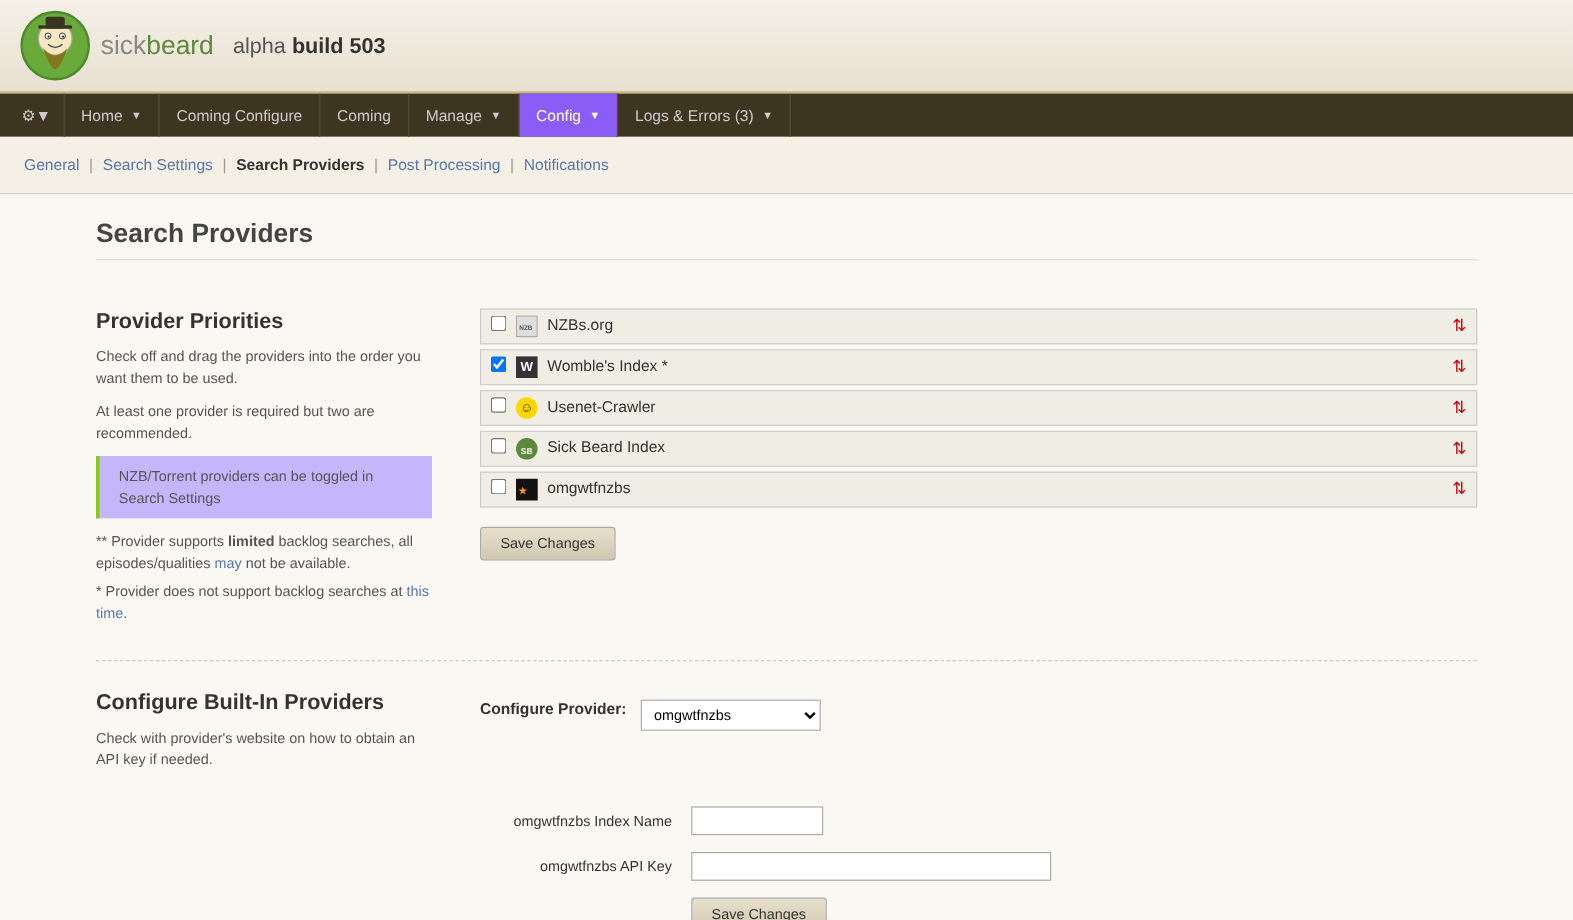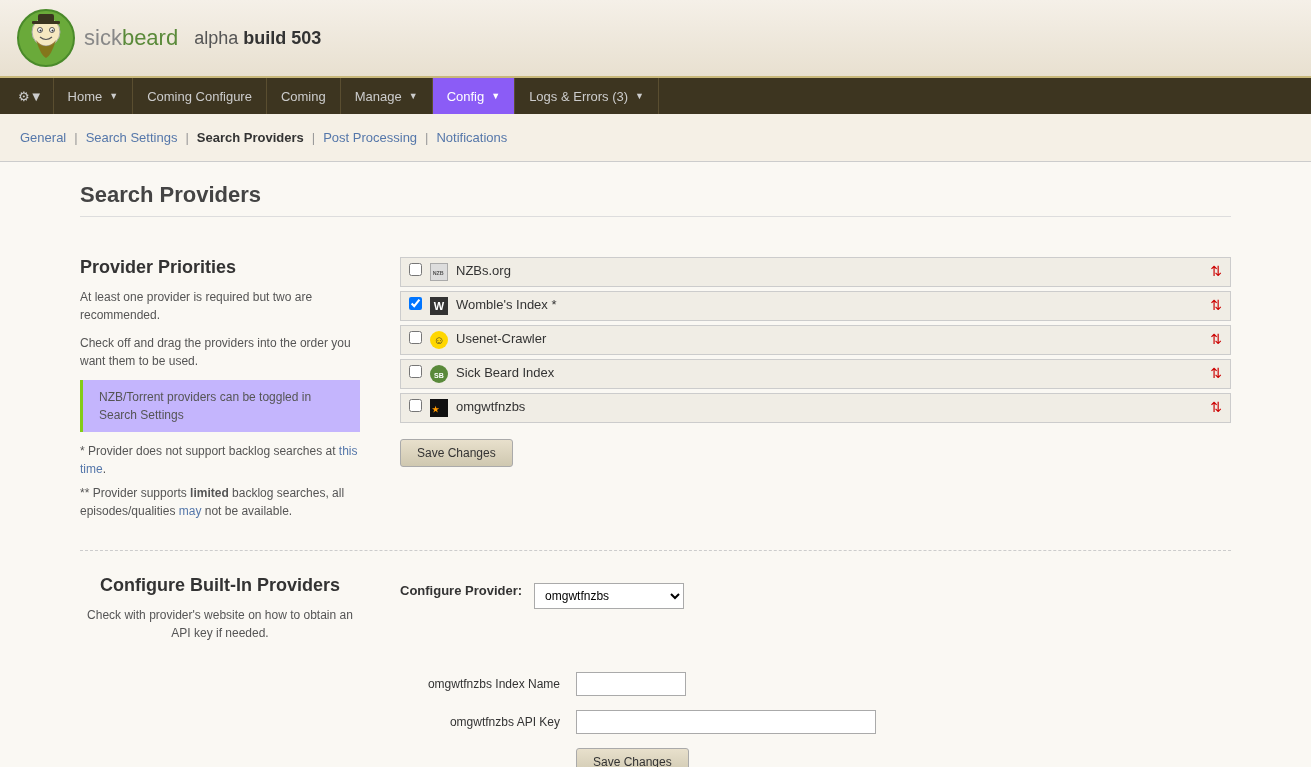--- a/index.html
+++ b/index.html
@@ -223,21 +223,20 @@
     .configure-section {
       padding: 24px 0;
     }
     .configure-header {
       display: flex;
       gap: 40px;
       margin-bottom: 20px;
     }
     .configure-left {
       flex: 0 0 280px;
-      text-align: center;
     }
     .configure-right {
       flex: 1;
       display: flex;
       align-items: flex-start;
       gap: 12px;
       padding-top: 8px;
     }
     .configure-provider-label {
       font-size: 13px;
@@ -353,30 +352,30 @@
   <span class="subnav-sep">|</span>
   <a class="subnav-item">Notifications</a>
 </div>
 
 <div id="main">
   <div id="page-title-el">Search Providers</div>
 
   <div class="content-section">
     <div class="section-left">
       <div class="section-title">Provider Priorities</div>
+      <div class="section-desc">Check off and drag the providers into the order you want them to be used.</div>
       <div class="section-desc">At least one provider is required but two are recommended.</div>
-      <div class="section-desc">Check off and drag the providers into the order you want them to be used.</div>
       <div class="section-note">
         <span>NZB/Torrent providers can be toggled in Search Settings</span>
       </div>
       <div class="footnote">
+        <span>** Provider supports </span><strong>limited</strong><span> backlog searches, all episodes/qualities </span><span style="color:#5577aa;">may</span><span> not be available.</span>
+      </div>
+      <div class="footnote">
         <span>* Provider does not support backlog searches at </span><span style="color:#5577aa;">this time</span><span>.</span>
-      </div>
-      <div class="footnote">
-        <span>** Provider supports </span><strong>limited</strong><span> backlog searches, all episodes/qualities </span><span style="color:#5577aa;">may</span><span> not be available.</span>
       </div>
     </div>
     <div class="section-right">
       <div class="provider-list">
 
         <div class="provider-row">
           <input type="checkbox" style="">
           <div class="provider-icon nzbs">
             <svg width="18" height="18" viewBox="0 0 18 18">
                 <rect width="18" height="18" fill="#ddd"></rect>

